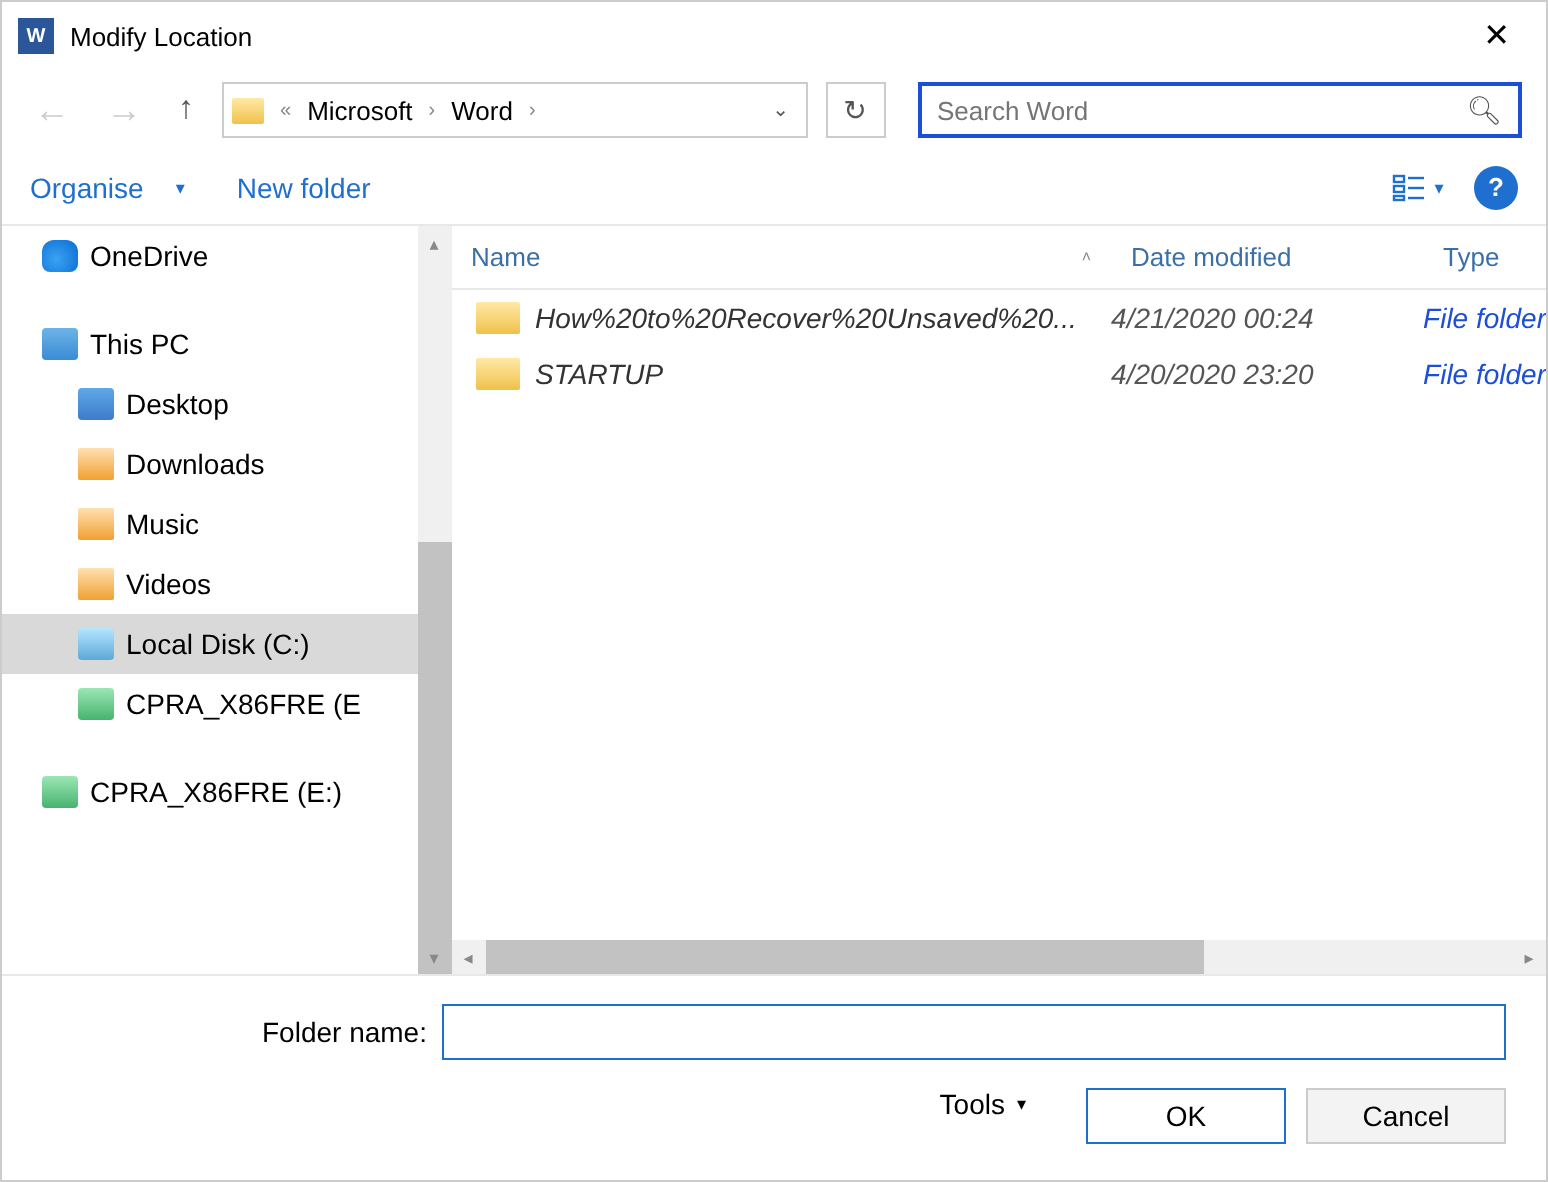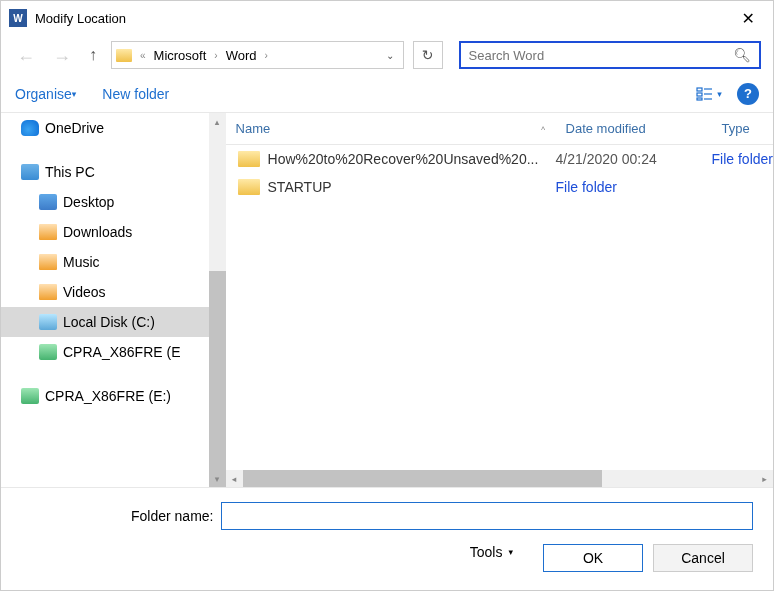--- a/index.html
+++ b/index.html
@@ -14,21 +14,21 @@
 .navbar .address { flex: 1; height: 28px; border: 1px solid #ccc; display: flex; align-items: center; padding: 0 4px; gap: 2px; font-size: 13px; max-width: 340px; }
 .navbar .address .folder-ic { width: 16px; height: 13px; background: linear-gradient(#ffe9a6,#f0c14b); border-radius: 1px; }
 .navbar .address .crumb-sep { color: #888; font-size: 10px; padding: 0 6px; }
 .navbar .address .spacer { flex: 1; }
 .navbar .address .dropdown-path { color: #555; font-size: 10px; padding: 0 4px; }
 .navbar .refresh { border: 1px solid #ccc; height: 28px; width: 30px; display: flex; align-items: center; justify-content: center; font-size: 14px; color: #555; margin-left: -1px; }
 .navbar .search { flex: 1; height: 28px; border: 2px solid #1d4ed8; display: flex; align-items: center; padding: 0 8px; margin-left: 6px; }
 .navbar .search input { border: none; outline: none; flex: 1; font-size: 13px; color: #888; background: transparent; }
 .navbar .search .mag { color: #555; font-size: 14px; }
 .toolbar { height: 38px; display: flex; align-items: center; padding: 0 14px; border-bottom: 1px solid #e8e8e8; }
-.toolbar .tb-item { color: #1e6fcf; font-size: 14px; margin-right: 26px; cursor: pointer; display: flex; align-items: center; gap: 0; }
+.toolbar .tb-item { color: #1e6fcf; font-size: 14px; margin-right: 26px; cursor: pointer; display: flex; align-items: center; gap: 16px; }
 .toolbar .tb-item .caret { font-size: 9px; color: #1e6fcf; }
 .toolbar .flexfill { flex: 1; }
 .toolbar .view-btn { width: 40px; height: 26px; display: flex; align-items: center; justify-content: center; color: #1e6fcf; gap: 3px; margin-right: 8px; }
 .toolbar .help { width: 22px; height: 22px; border-radius: 50%; background: #1e6fcf; color: #fff; display: flex; align-items: center; justify-content: center; font-size: 13px; font-weight: bold; }
 .body { display: flex; height: 374px; }
 .treepane { width: 242px; overflow-y: auto; position: relative; }
 .tree-scrollbar { position: absolute; right: 0; top: 0; width: 17px; height: 100%; background: #f0f0f0; }
 .tree-scrollbar .thumb { position: absolute; top: 158px; width: 100%; height: 216px; background: #c2c2c2; }
 .tree-scrollbar .chev-up { position:absolute; top:0; width:100%; height:17px; display:flex; align-items:center; justify-content:center; color:#888; font-size:9px;}
 .tree-scrollbar .chev-dn { position:absolute; bottom:0; width:100%; height:17px; display:flex; align-items:center; justify-content:center; color:#888; font-size:9px;}
@@ -47,21 +47,21 @@
 .ic-music { background: linear-gradient(#ffe0b2,#f0a030); border-radius: 1px; }
 .ic-pics { background: linear-gradient(#ffe0b2,#f0a030); border-radius: 1px; }
 .ic-vids { background: linear-gradient(#ffe0b2,#f0a030); border-radius: 1px; }
 .listpane { flex: 1; display: flex; flex-direction: column; }
 .col-headers { height: 32px; display: flex; align-items: center; border-bottom: 1px solid #e8e8e8; font-size: 13px; color: #3a6fa8; }
 .col-headers .col { display:flex; align-items:center; gap:6px; padding: 0 10px; }
 .col-headers .col.name { width: 330px; }
 .col-headers .col.date { width: 156px; }
 .col-headers .col.type { flex: 1; }
 .col-headers .sort-caret { font-size: 8px; color: #888; }
-.file-list { flex: 1; overflow: hidden; }
+.file-list { flex: 1; overflow: hidden; font-style: italic; }
 .file-row { height: 28px; display: flex; align-items: center; font-size: 14px; color: #333; }
 .file-row .fname { width: 330px; display: flex; align-items: center; gap: 8px; padding-left: 12px; white-space: nowrap; overflow: hidden; text-overflow: ellipsis; }
 .file-row .fdate { width: 156px; color: #555; }
 .file-row .ftype { flex: 1; color: #1d4ed8; white-space:nowrap; overflow:hidden;}
 .file-row .folder-ic-big { width: 22px; height: 16px; background: linear-gradient(#ffe9a6,#f0c14b); border-radius: 1px; flex-shrink:0;}
 .h-scrollbar { height: 17px; background: #f0f0f0; display: flex; align-items: center; }
 .h-scrollbar .h-chev { width: 17px; height: 17px; display: flex; align-items:center; justify-content:center; color:#888; font-size:9px; }
 .h-scrollbar .h-track { flex:1; height:100%; position:relative;}
 .h-scrollbar .h-thumb { position:absolute; left:0; top:0; height:100%; width:70%; background:#c2c2c2;}
 .bottom { border-top: 1px solid #e8e8e8; padding: 14px 20px 10px 20px; }
@@ -193,20 +193,21 @@
             <span>How%20to%20Recover%20Unsaved%20...</span>
           </div>
         <div class="fdate">4/21/2020 00:24</div>
         <div class="ftype">File folder</div>
       </div>
       <div class="file-row">
         <div class="fname">
             <span class="folder-ic-big"></span>
             <span>STARTUP</span>
           </div>
+        <div class="fdate">4/20/2020 23:20</div>
         <div class="ftype">File folder</div>
       </div>
     </div>
     <div class="h-scrollbar">
       <div class="h-chev">◂</div>
       <div class="h-track">
           <div class="h-thumb"></div>
         </div>
       <div class="h-chev">▸</div>
     </div>

